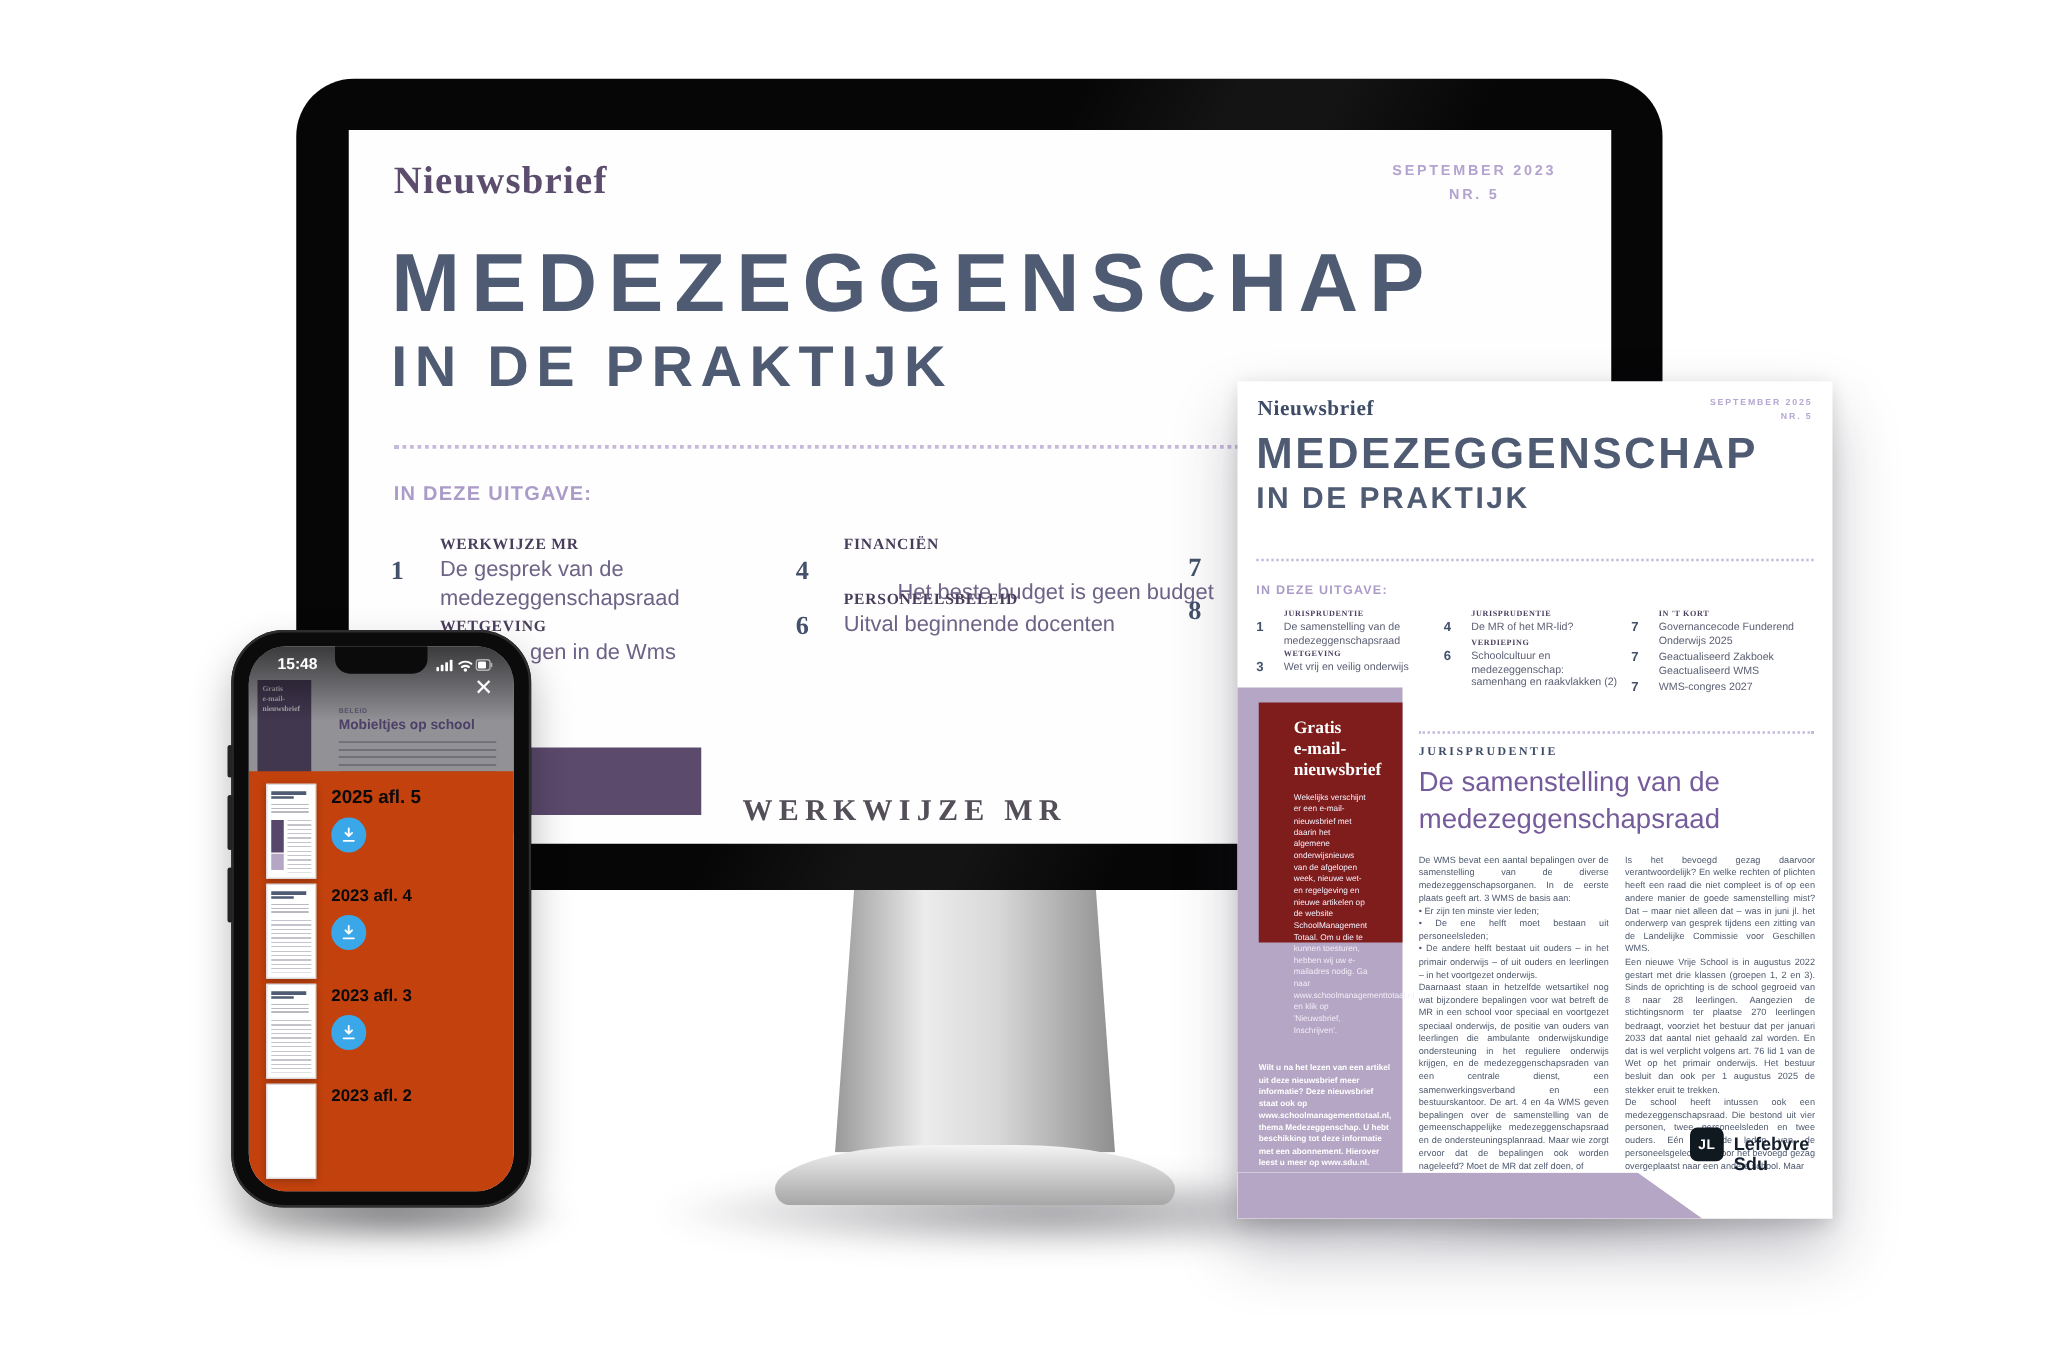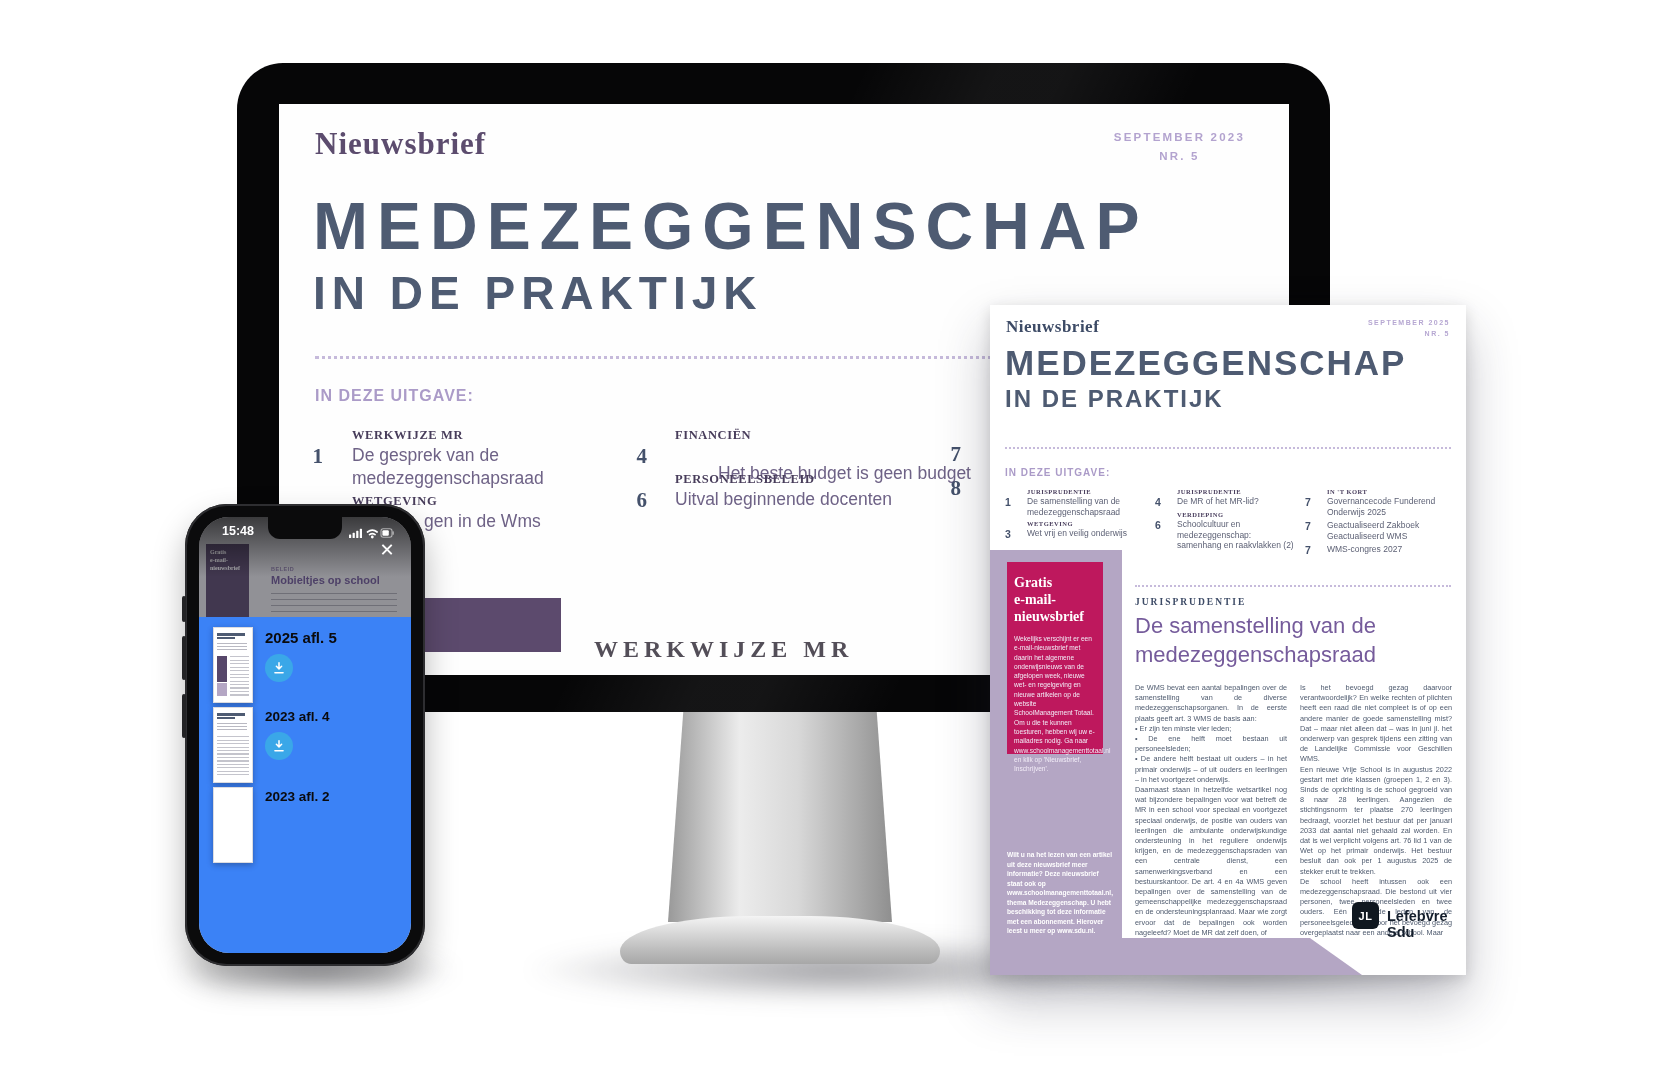--- a/index.html
+++ b/index.html
@@ -46,21 +46,21 @@
   .p-title2{left:15px;top:80px;font-weight:700;font-size:24px;letter-spacing:2px;color:#4e5b72;}
   .p-dotted{left:15px;top:142px;width:446px;border-top:2px dotted #c6badb;}
   .p-toc-head{left:15px;top:162px;font-weight:700;font-size:10px;letter-spacing:1px;color:#ab9bc8;}
   .p-col{top:183px;display:flex;flex-direction:column;}
   .p-cat{font:700 6.5px "Liberation Serif",serif;color:#4a3f5e;letter-spacing:.5px;margin-left:22px;margin-bottom:1px;}
   .p-row{display:flex;margin-bottom:3px;}
   .p-num{width:14px;font-weight:700;font-size:10.5px;color:#44516b;flex:none;}
   .p-itm{margin-left:8px;font-size:8.5px;line-height:10.5px;color:#5d6175;}
   .sidebar{left:0;top:245px;width:132px;height:388px;background:#b4a6c4;}
   .band{left:0;top:633px;width:372px;height:37px;background:#b4a6c4;clip-path:polygon(0 0,86% 0,100% 100%,0 100%);}
-  .promo{left:17px;top:257px;width:96px;height:192px;background:#be185d;box-sizing:border-box;padding:12px 7px;}
+  .promo{left:17px;top:257px;width:115px;height:192px;background:#7f1d1d;box-sizing:border-box;padding:12px 28px;}
   .promo-title{font:700 14px "Liberation Serif",serif;color:#fff;line-height:17px;}
   .promo-body{margin-top:9px;font-size:6.6px;line-height:9.3px;color:#f2ecf7;font-weight:500;}
   .note{left:17px;top:545px;width:106px;font-weight:700;font-size:6.6px;line-height:9.5px;color:#fff;}
   .a-dotted{left:145px;top:280px;width:316px;border-top:2px dotted #c6badb;}
   .a-cat{left:145px;top:292px;font:700 9.5px "Liberation Serif",serif;letter-spacing:2px;color:#3d4b66;}
   .a-headline{left:145px;top:306px;font-weight:500;font-size:22px;line-height:29px;color:#755b9b;}
   .a-cols{left:145px;top:378px;width:320px;display:flex;gap:13px;}
   .a-col{width:152px;height:258px;overflow:hidden;font-size:7.3px;line-height:10.2px;color:#4e5a6e;text-align:justify;}
   .logo-box{left:362px;top:597px;width:27px;height:27px;background:#101820;border-radius:6px;color:#fff;
             display:flex;align-items:center;justify-content:center;font:700 11px "Liberation Sans",sans-serif;letter-spacing:.5px;}
@@ -82,21 +82,21 @@
             background:repeating-linear-gradient(to bottom,#a2a2aa 0 1.5px,transparent 1.5px 6px);}
   .dim{position:absolute;left:0;top:0;width:100%;height:150px;background:rgba(28,28,36,.38);z-index:2;}
   .topgrad{position:absolute;left:0;top:0;width:100%;height:60px;z-index:3;
            background:linear-gradient(to bottom,rgba(0,0,0,.6),rgba(0,0,0,0));}
   .time{position:absolute;left:23px;top:7px;font-weight:700;font-size:12.5px;color:#fff;z-index:13;}
   .status-icons{position:absolute;right:16px;top:8px;z-index:13;}
   .close-x{position:absolute;right:13px;top:22px;width:22px;height:22px;color:#fff;font-size:18px;line-height:22px;
            text-align:center;z-index:13;cursor:pointer;}
   .modal-title{position:absolute;left:13px;top:44px;width:198px;font-weight:800;font-size:17.5px;line-height:26px;
                color:#fff;z-index:4;text-shadow:0 1px 3px rgba(0,0,0,.45);}
-  .panel{position:absolute;left:0;top:100px;width:212px;height:412px;background:#3b82f6;z-index:5;box-sizing:border-box;
+  .panel{position:absolute;left:0;top:100px;width:212px;height:412px;background:#c2410c;z-index:5;box-sizing:border-box;
          padding:10px 12px 0 14px;overflow:hidden;}
   .ed-row{display:flex;margin-bottom:6px;height:74px;}
   .thumb{width:38px;height:74px;background:#fff;border:1px solid #dcdce0;box-shadow:0 2px 6px rgba(20,20,30,.32);
          position:relative;overflow:hidden;flex:none;}
   .t-b1{position:absolute;left:3px;top:5px;width:28px;height:2.5px;background:#4e5b72;}
   .t-b2{position:absolute;left:3px;top:9px;width:18px;height:2px;background:#4e5b72;}
   .t-lines{position:absolute;left:3px;top:15px;width:30px;height:9px;
            background:repeating-linear-gradient(to bottom,#b9b9c2 0 1px,transparent 1px 3px);}
   .t-purple{position:absolute;left:3px;top:28px;width:10px;height:26px;background:#57476a;}
   .t-purple2{position:absolute;left:3px;top:55px;width:10px;height:13px;background:#b4a6c4;}
@@ -319,20 +319,37 @@
             <div class="ed-label sm">2023 afl. 4</div>
             <div class="act dl">
               <svg width="14" height="14" viewBox="0 0 24 24">
                 <path d="M12 3v10M7.5 9l4.5 4.5L16.5 9" stroke="#fff" stroke-width="2.6" fill="none" stroke-linecap="round" stroke-linejoin="round"></path>
                 <path d="M5 20h14" stroke="#fff" stroke-width="2.6" stroke-linecap="round"></path>
               </svg>
             </div>
           </div>
         </div>
 
+        <div class="ed-row">
+          <div class="thumb plain">
+            <div class="t-b1"></div>
+              <div class="t-b2"></div>
+            <div class="t-lines"></div>
+            <div class="t-body"></div>
+          </div>
+          <div class="ed-info">
+            <div class="ed-label sm">2023 afl. 3</div>
+            <div class="act dl">
+              <svg width="14" height="14" viewBox="0 0 24 24">
+                <path d="M12 3v10M7.5 9l4.5 4.5L16.5 9" stroke="#fff" stroke-width="2.6" fill="none" stroke-linecap="round" stroke-linejoin="round"></path>
+                <path d="M5 20h14" stroke="#fff" stroke-width="2.6" stroke-linecap="round"></path>
+              </svg>
+            </div>
+          </div>
+        </div>
 
         <div class="ed-row">
           <div class="thumb plain">
             
             
             
           </div>
           <div class="ed-info">
             <div class="ed-label sm">2023 afl. 2</div>
           </div>

